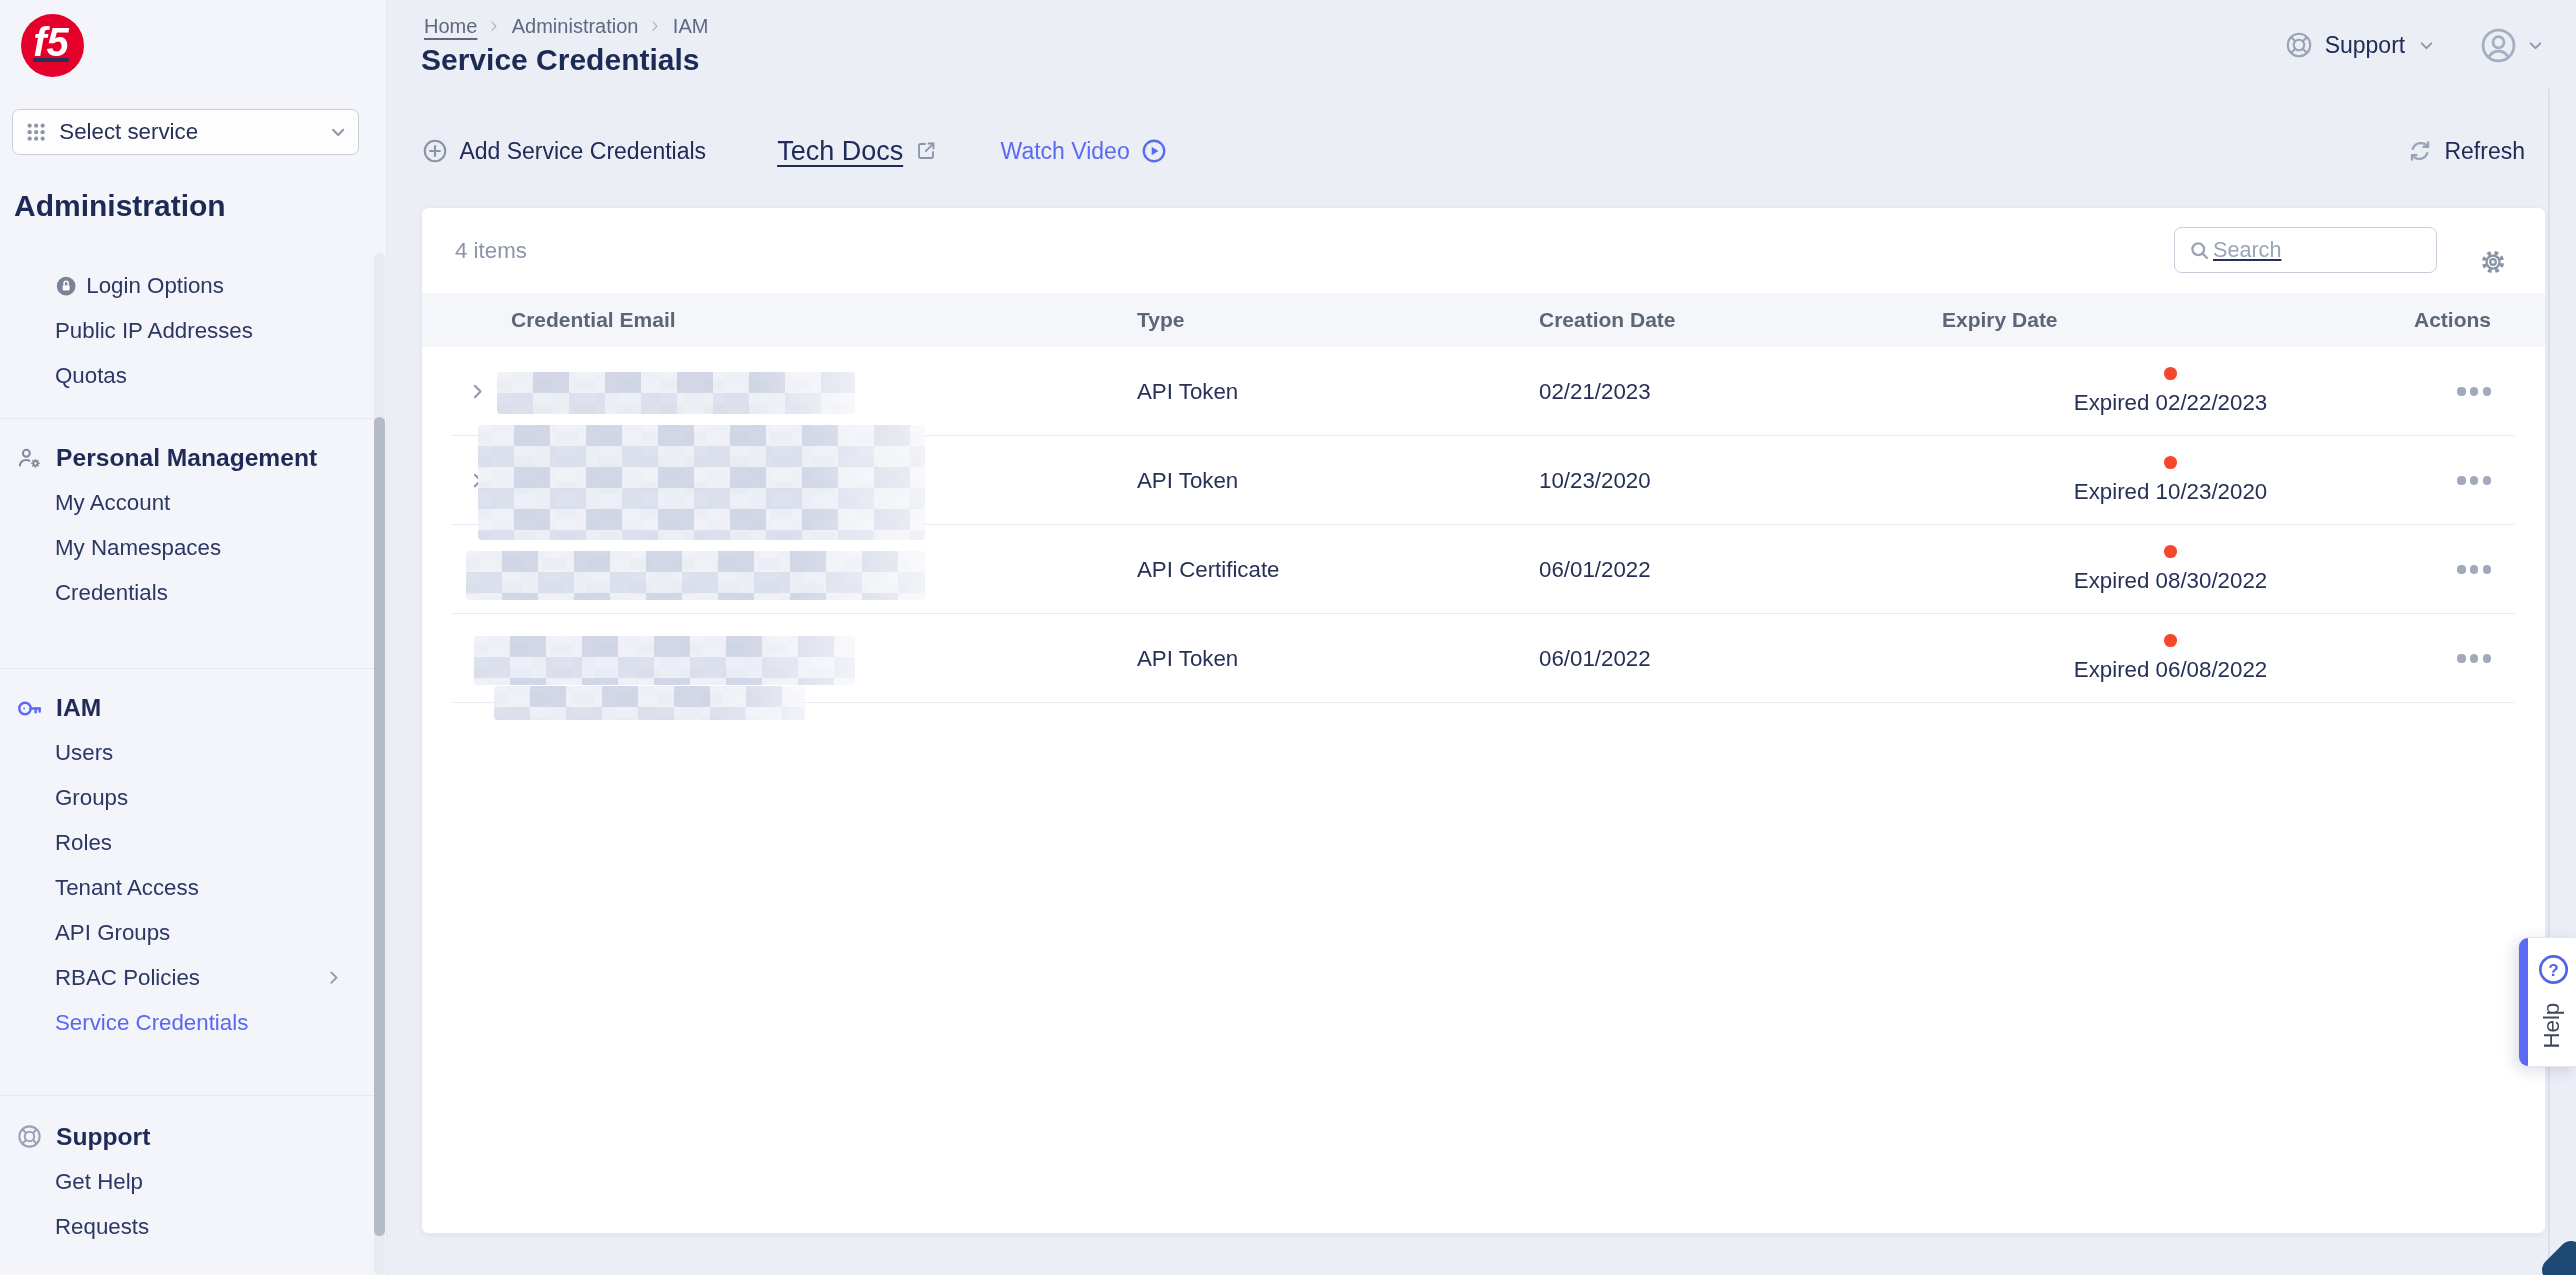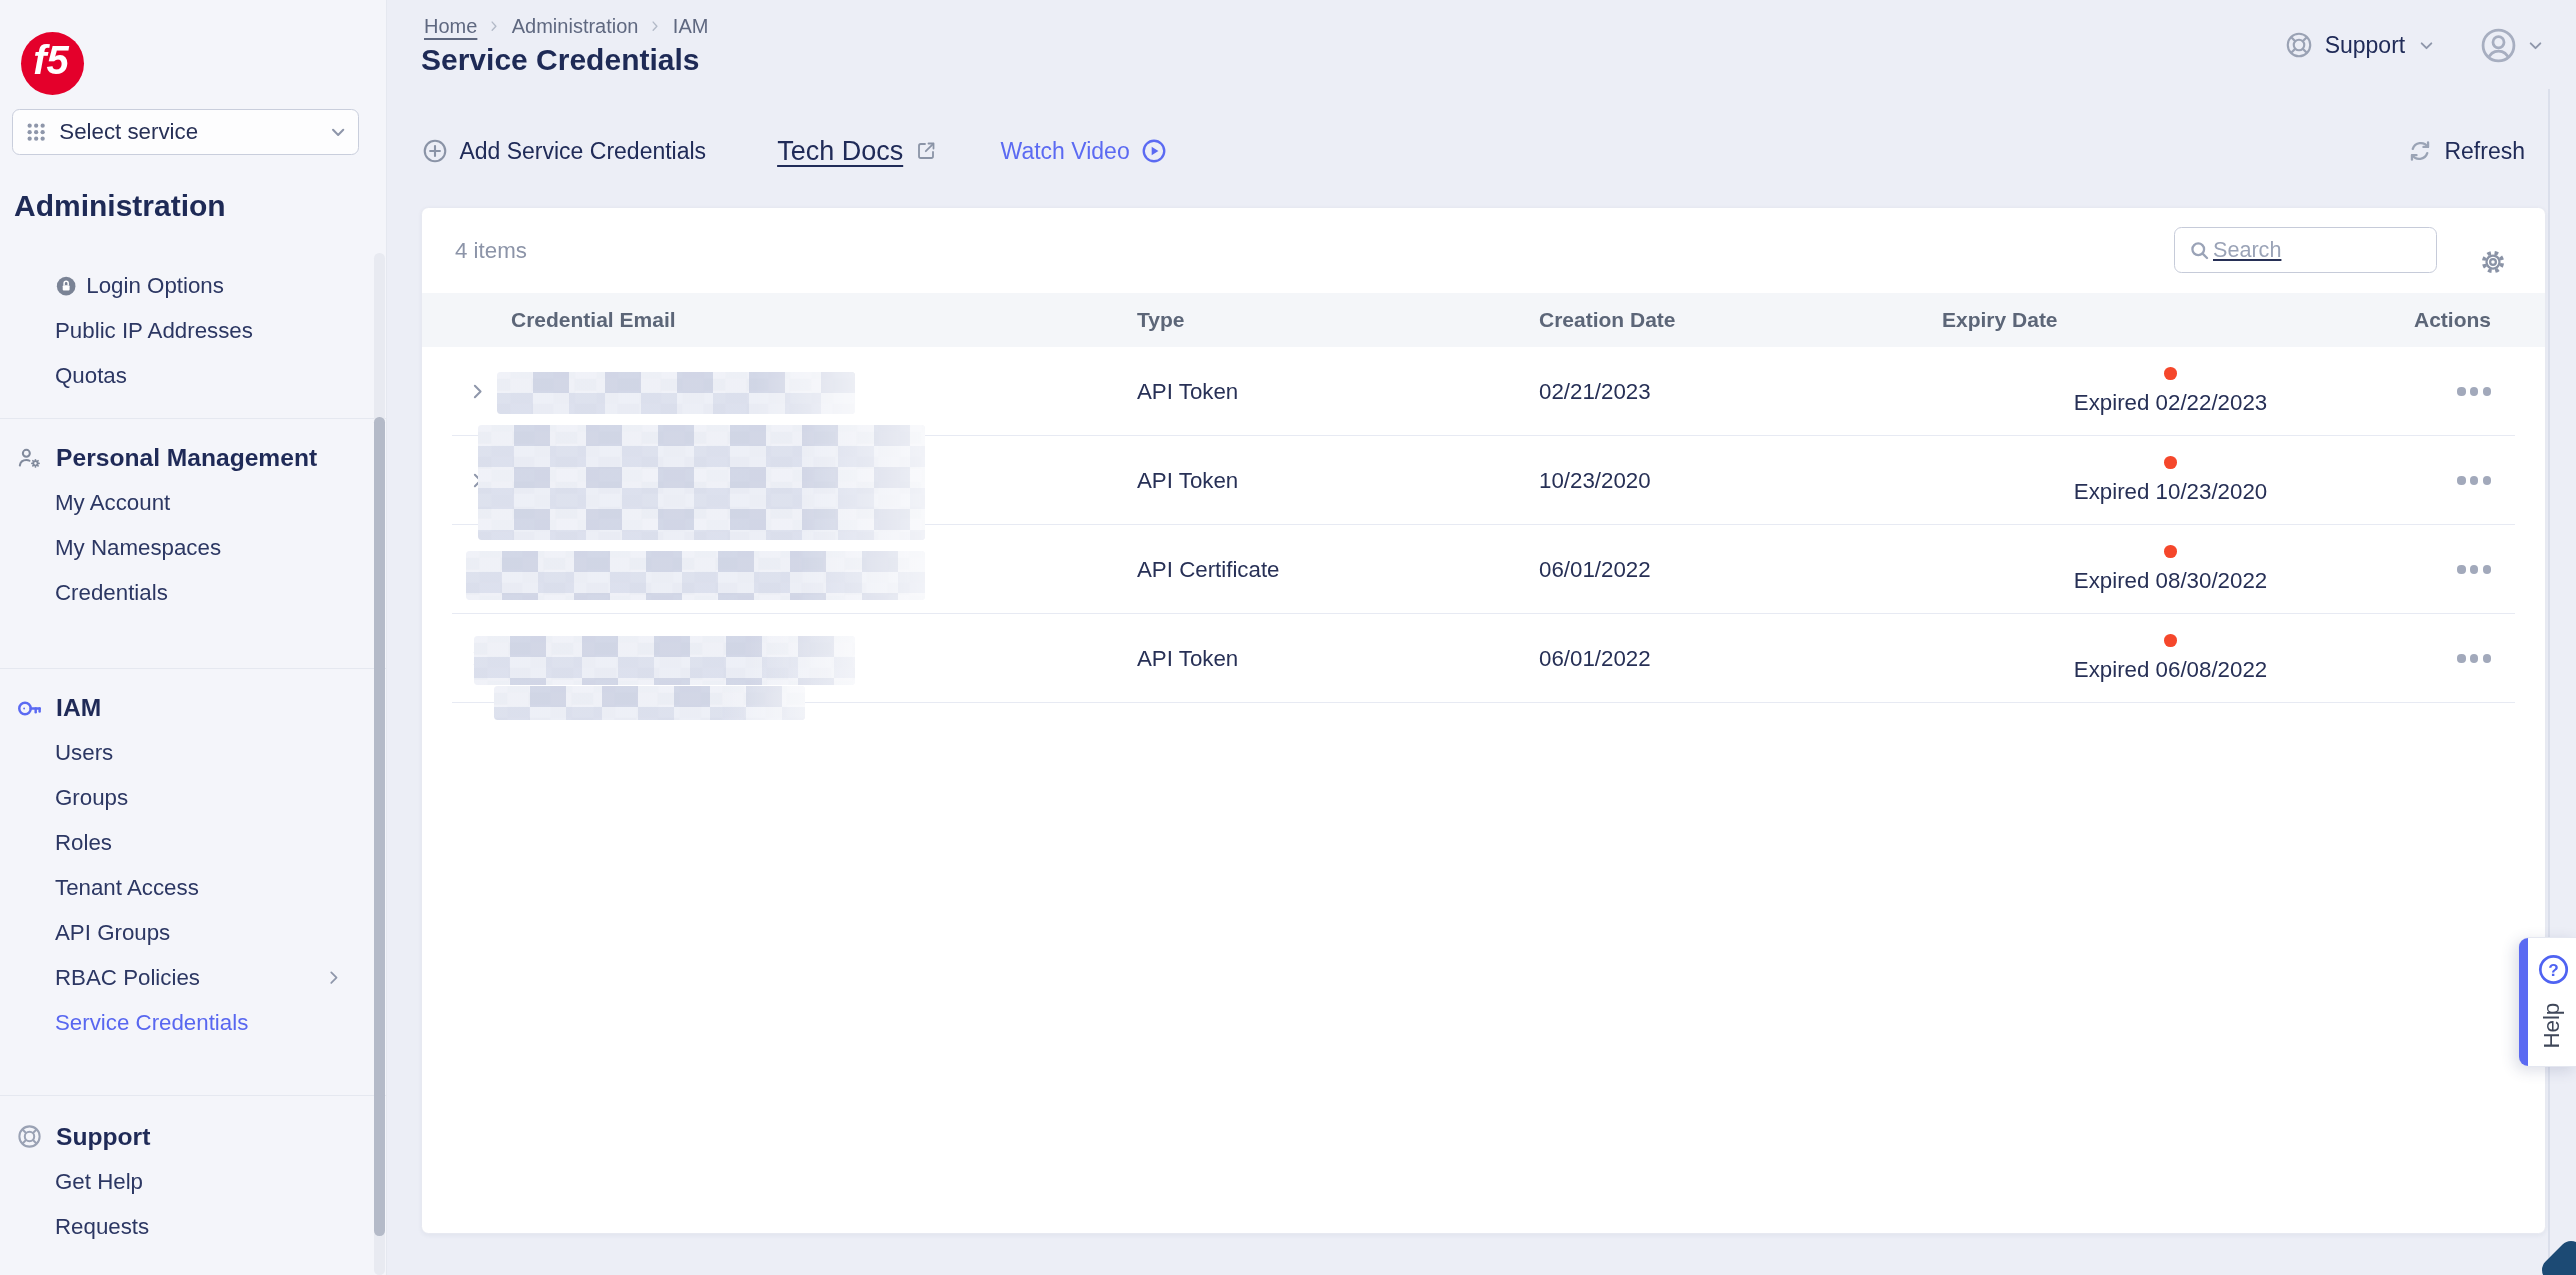--- a/index.html
+++ b/index.html
@@ -1,22 +1,22 @@
 <!DOCTYPE html>
 <html style="font-size:12px"><head>
 <meta charset="utf-8">
 <style>
   * { margin:0; padding:0; box-sizing:border-box; }
   html,body { width:2576px; height:1275px; overflow:hidden; }
   body { font-family:"Liberation Sans", sans-serif; background:#eceef6; position:relative; color:#273056; }
 
   
   .sidebar { position:absolute; left:0; top:0; width:387px; height:1275px; background:#f4f5fa; border-right:0.7px solid #e5e8f0; }
-  .logo { position:absolute; left:21px; top:32px; width:63px; height:63px; border-radius:50%; background:#e4002b;
-          display:flex; align-items:center; justify-content:center; }
+  .logo { position:absolute; left:21px; top:14px; width:63px; height:63px; border-radius:50%; background:#e4002b;
+          display:flex; align-items:center; justify-content:center;text-decoration:underline; }
   .logo span { color:#fff; font-size:40px; font-weight:700; font-style:italic; transform:translate(-1.5px,-3px); }
   .svc-select { position:absolute; left:12px; top:109px; width:347px; height:46px; background:#fdfdfe;
                 border:1.5px solid #c9cedc; border-radius:7.4px; display:flex; align-items:center; padding:0 9px 0 12px; cursor:pointer; }
   .svc-select .lbl { font-size:22.3px; color:#273056; margin-left:12px; }
   .svc-select .chev { margin-left:auto; }
   .sb-title { position:absolute; left:14px; top:189px; font-size:30px; font-weight:700; color:#1e2a56; }
   .menu { position:absolute; left:0; right:0; top:252px; }
   .sec { border-top:1.5px solid #e5e8f0; }
   .sec1 { padding:11.2px 0 20px; }
   .sec2 { padding:16.4px 0 52px; }

